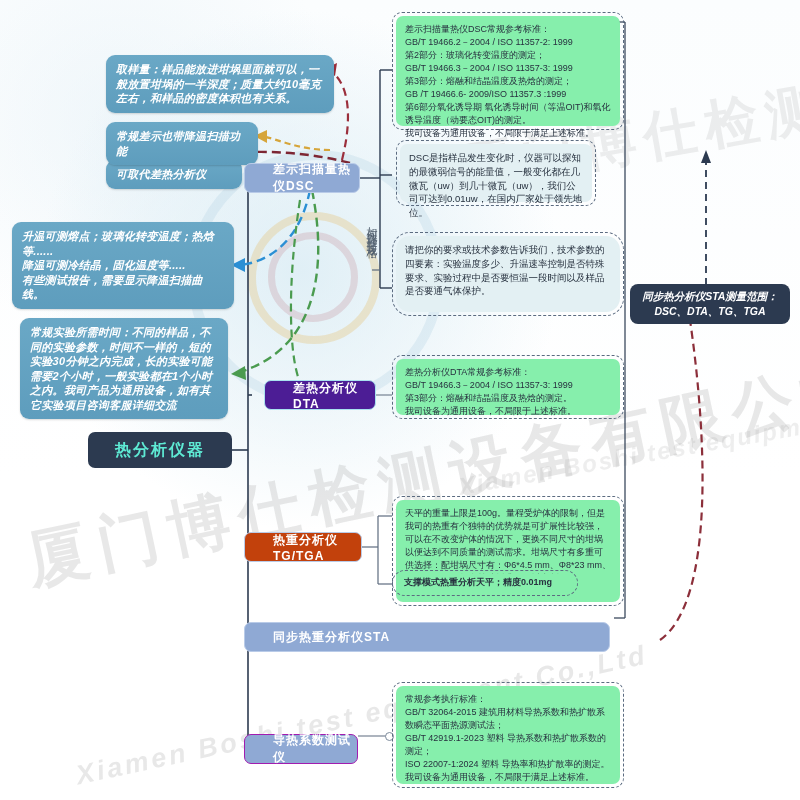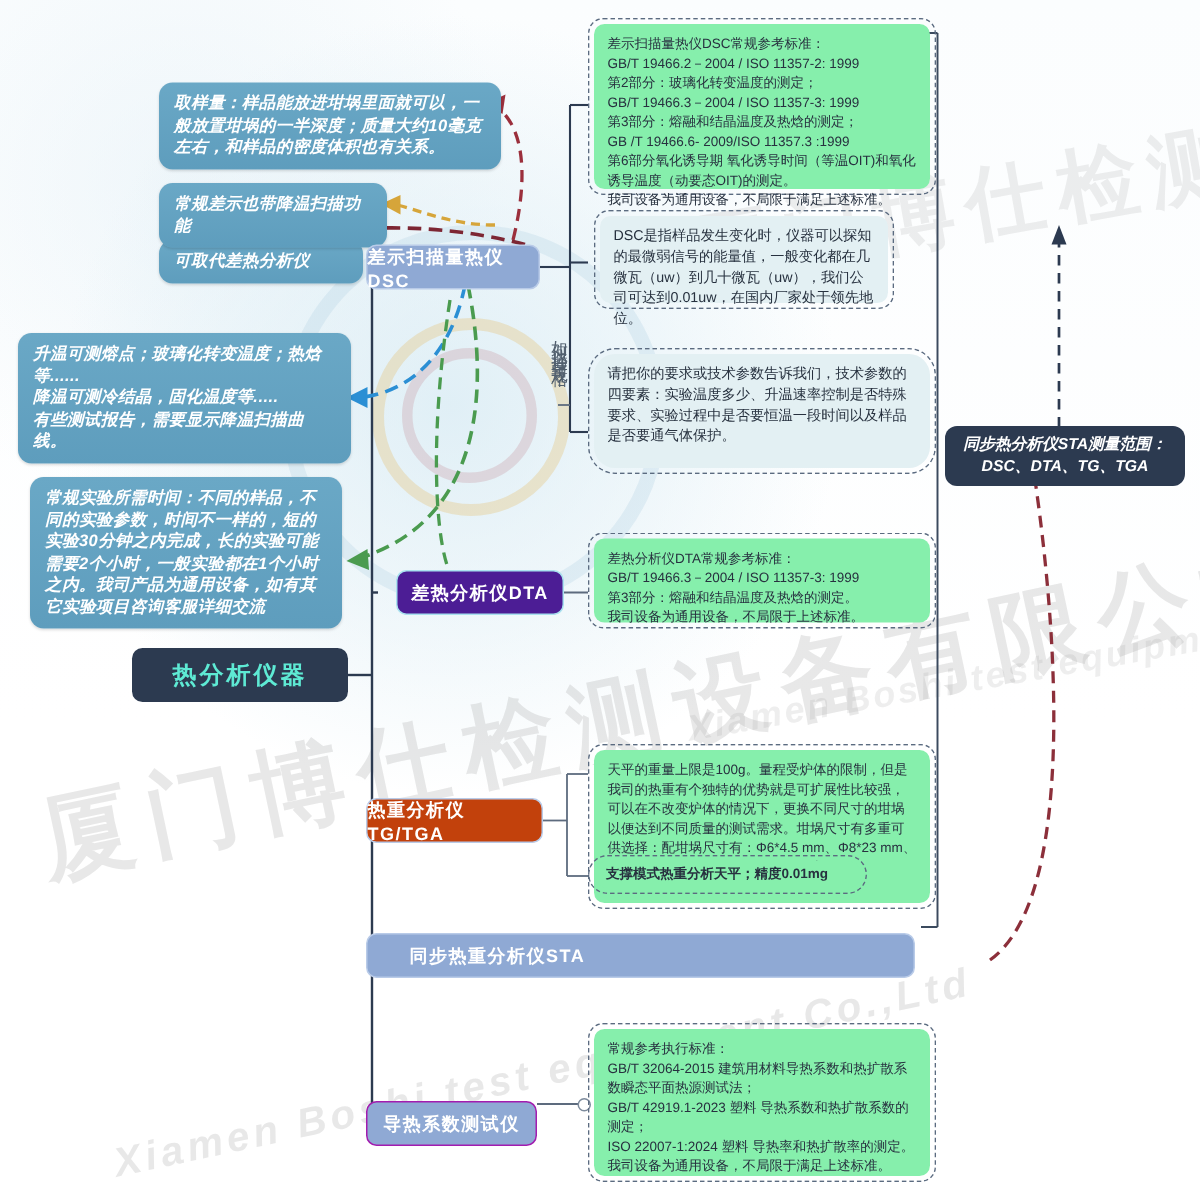--- a/index.html
+++ b/index.html
@@ -44,20 +44,21 @@
     padding:7px 10px;line-height:1.32;
     box-shadow:0 1px 2px rgba(0,0,0,.15);
     letter-spacing:.3px;
   }
 
   
   .branch{
     border-radius:7px;color:#ffffff;font-weight:bold;
     display:flex;align-items:center;justify-content:center;
     letter-spacing:1px;
+    padding-left:28px;
   }
   .branch-dsc{background:#8fa9d4;border:1px solid #b9cbe8;}
   .branch-dta{background:#4c1d95;border:1px solid #a9e2ef;margin-left:20px;}
   .branch-tg{background:#c2410c;border:1px solid #b9cbe8;}
   .branch-sta{background:#8fa9d4;border:1px solid #b9cbe8;}
   .branch-dr{background:#8fa9d4;border:1px solid #a21caf;margin-top:12px;}
 
   
   .root{
     background:#2c3a50;color:#5eead4;border-radius:7px;

